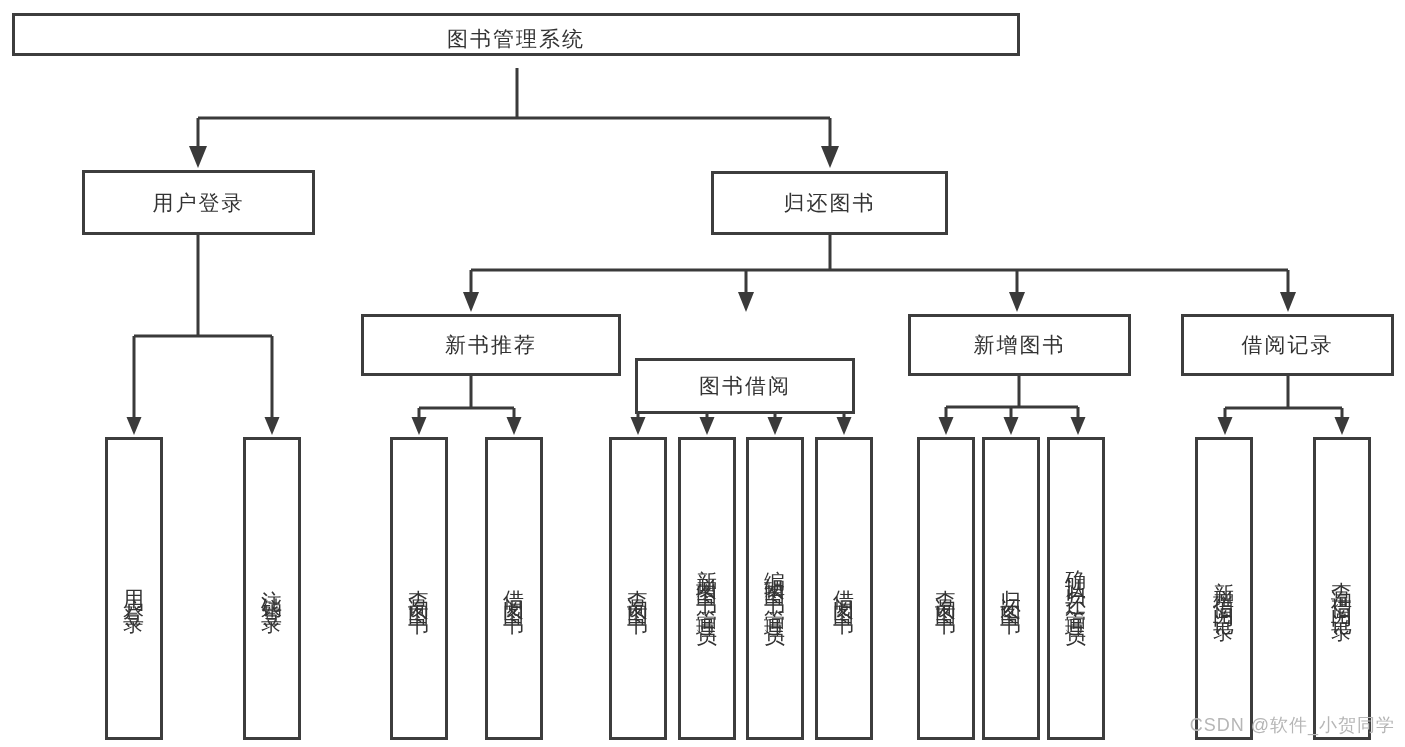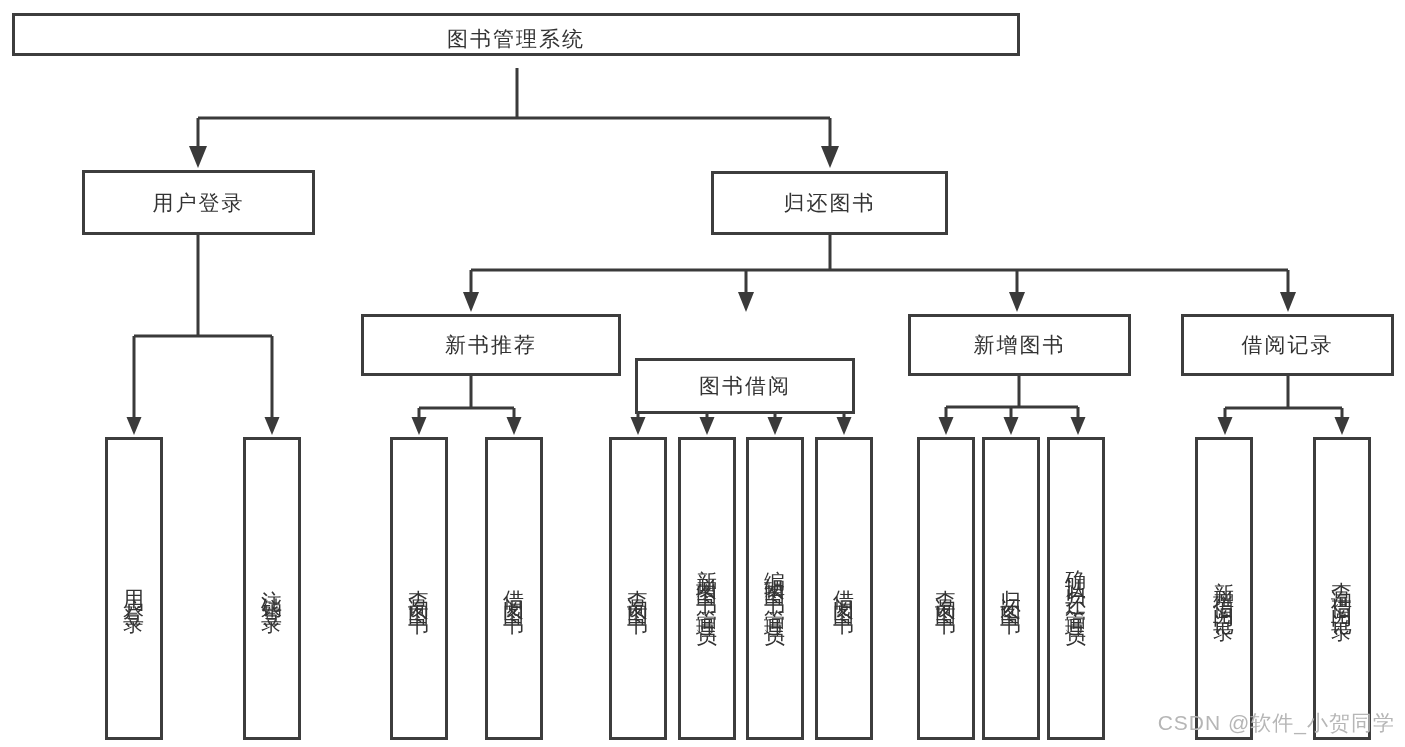--- a/index.html
+++ b/index.html
@@ -12,21 +12,21 @@
     position:absolute;box-sizing:border-box;border:3px solid #3d3d3d;background:#ffffff;
     display:flex;align-items:center;justify-content:center;
   }
   .hbox span{font-size:21px;letter-spacing:2px;white-space:nowrap;}
   .vbox span{
     writing-mode:vertical-rl;text-orientation:mixed;
     font-size:21px;letter-spacing:8px;line-height:1;white-space:nowrap;
   }
   .watermark{
     position:absolute;right:10px;bottom:10px;
-    font-size:21px;color:#b6b6b6;letter-spacing:1px;white-space:nowrap;
+    font-size:18px;color:#b6b6b6;letter-spacing:1px;white-space:nowrap;
   }
 </style>
 </head>
 <body>
 
 <div class="stage">
 
   <svg class="connector-layer" viewBox="0 0 1405 747" xmlns="http://www.w3.org/2000/svg">
     <path fill="none" stroke="#3a3a3a" stroke-width="3" d="M517 68 V118 M198 118 H830 M198 118 V147 M830 118 V147
              M198 235 V336 M134 336 H272 M134 336 V418 M272 336 V418

